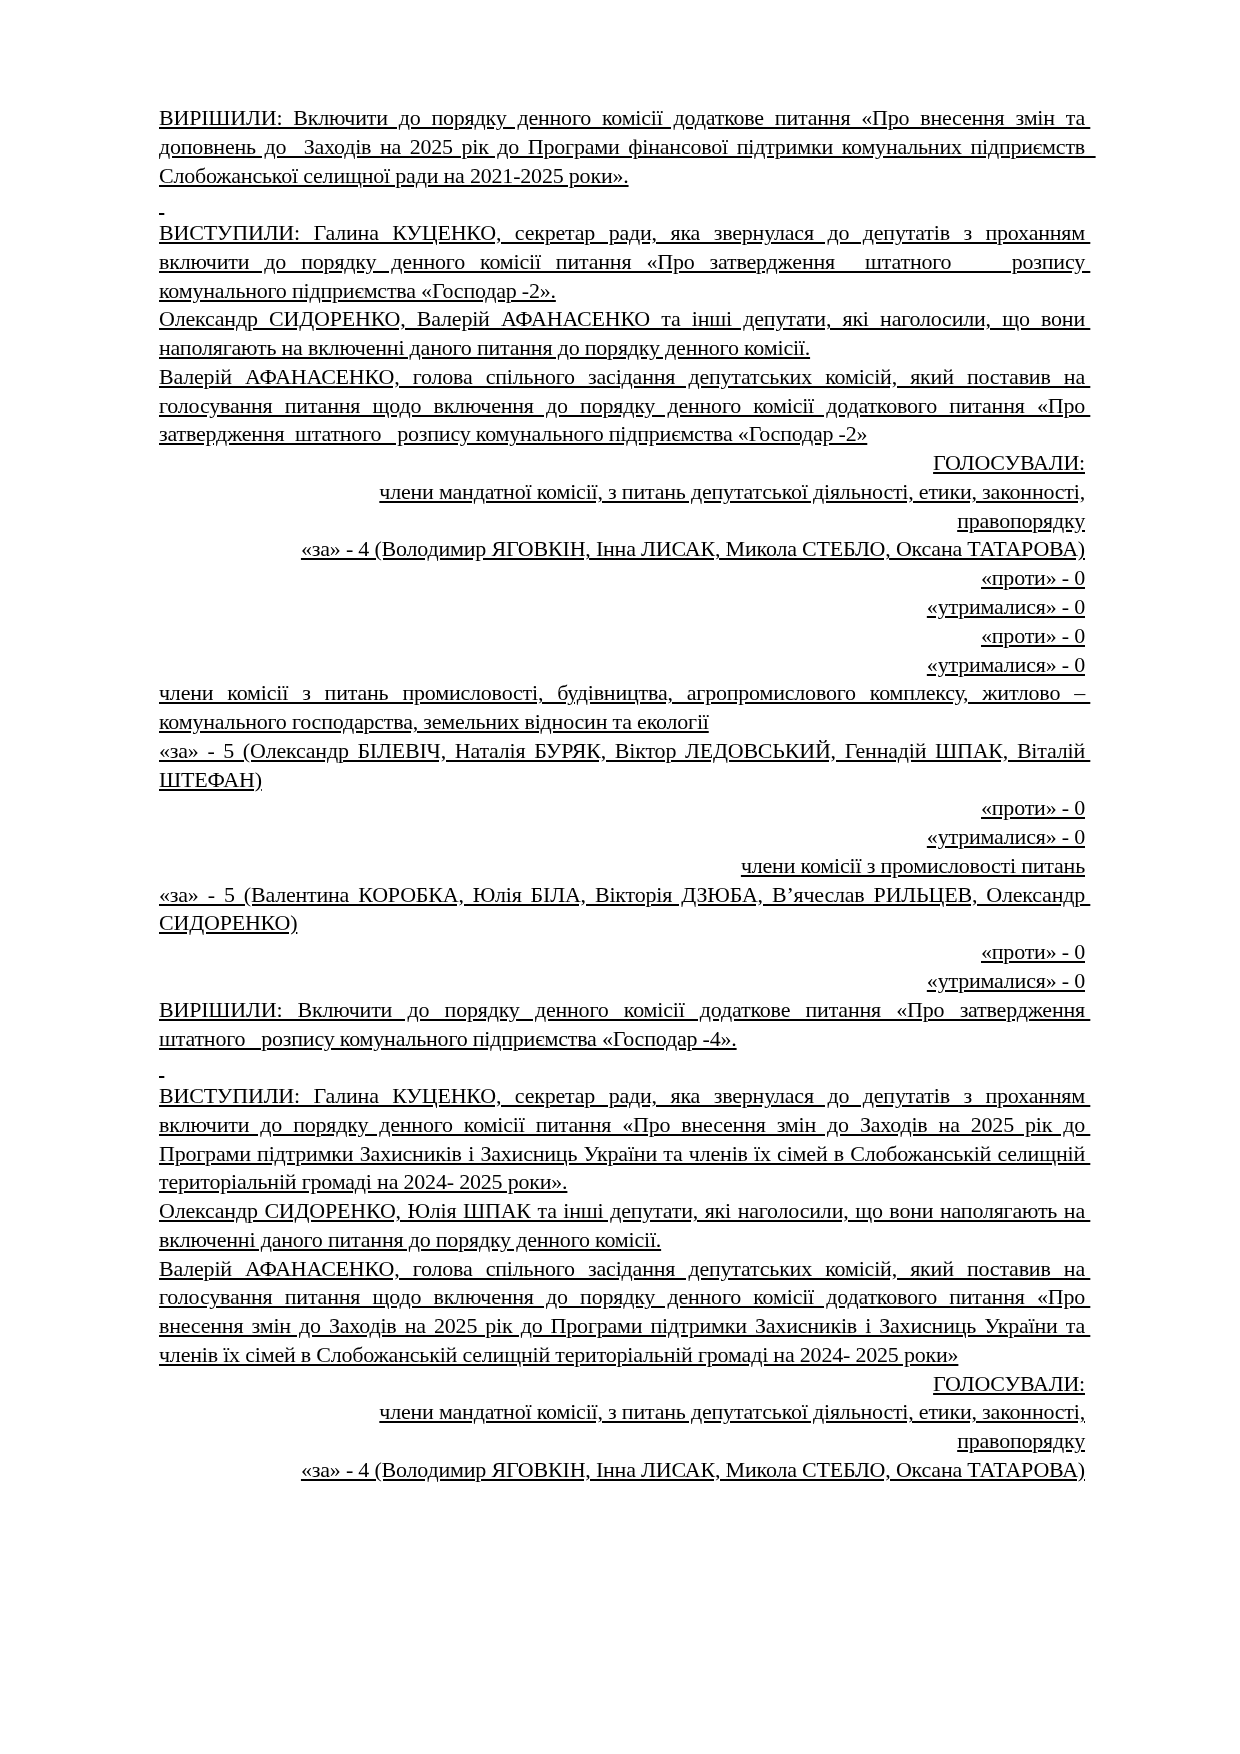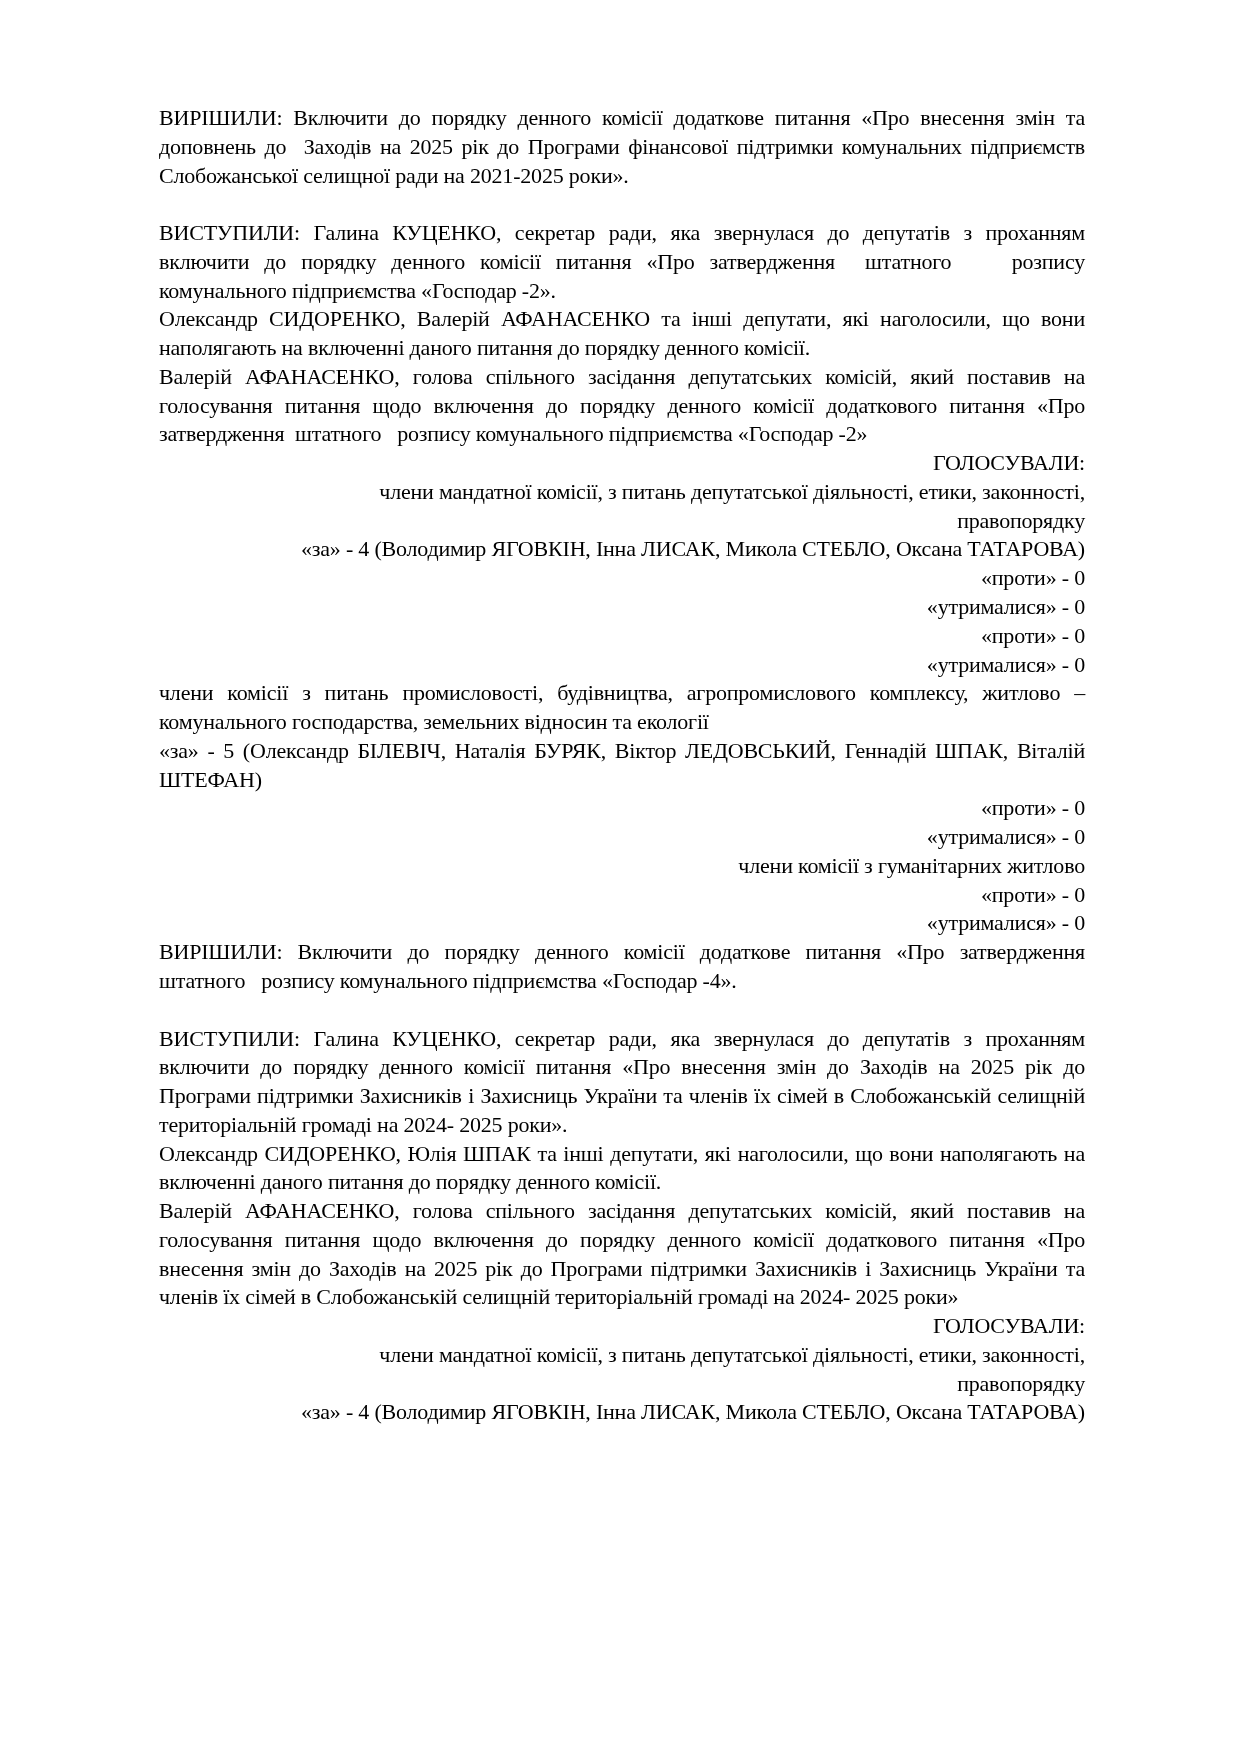--- a/index.html
+++ b/index.html
@@ -23,20 +23,21 @@
     font-size: 22px;
     line-height: 28.76px;
     letter-spacing: -0.2px;
     color: #000000;
   }
   .para {
     margin: 0;
     padding: 0;
     text-align: justify;
     white-space: pre-wrap;
+    text-decoration: underline;
   }
   .para.left {
     text-align: right;
   }
   .para.spacer {
     white-space: normal;
   }
 </style>
 </head>
 <body>
@@ -53,21 +54,22 @@
       <p class="para left">правопорядку</p>
       <p class="para left">«за» - 4 (Володимир ЯГОВКІН, Інна ЛИСАК, Микола СТЕБЛО, Оксана ТАТАРОВА)</p>
       <p class="para left">«проти» - 0</p>
       <p class="para left">«утрималися» - 0</p>
       <p class="para left">«проти» - 0</p>
       <p class="para left">«утрималися» - 0</p>
       <p class="para justify">члени комісії з питань промисловості, будівництва, агропромислового комплексу, житлово – комунального господарства, земельних відносин та екології</p>
       <p class="para justify">«за» - 5 (Олександр БІЛЕВІЧ, Наталія БУРЯК, Віктор ЛЕДОВСЬКИЙ, Геннадій ШПАК, Віталій ШТЕФАН)</p>
       <p class="para left">«проти» - 0</p>
       <p class="para left">«утрималися» - 0</p>
-      <p class="para left">члени комісії з гуманітарних житлово</p>
+      <p class="para left">члени комісії з промисловості питань</p>
+      <p class="para justify">«за» - 5 (Валентина КОРОБКА, Юлія БІЛА, Вікторія ДЗЮБА, В’ячеслав РИЛЬЦЕВ, Олександр СИДОРЕНКО)</p>
       <p class="para left">«проти» - 0</p>
       <p class="para left">«утрималися» - 0</p>
       <p class="para justify">ВИРІШИЛИ: Включити до порядку денного комісії додаткове питання «Про затвердження штатного   розпису комунального підприємства «Господар -4».</p>
       <p class="para justify spacer">&nbsp;</p>
       <p class="para justify">ВИСТУПИЛИ: Галина КУЦЕНКО, секретар ради, яка звернулася до депутатів з проханням включити до порядку денного комісії питання «Про внесення змін до Заходів на 2025 рік до Програми підтримки Захисників і Захисниць України та членів їх сімей в Слобожанській селищній територіальній громаді на 2024- 2025 роки».</p>
       <p class="para justify">Олександр СИДОРЕНКО, Юлія ШПАК та інші депутати, які наголосили, що вони наполягають на включенні даного питання до порядку денного комісії.</p>
       <p class="para justify">Валерій АФАНАСЕНКО, голова спільного засідання депутатських комісій, який поставив на голосування питання щодо включення до порядку денного комісії додаткового питання «Про внесення змін до Заходів на 2025 рік до Програми підтримки Захисників і Захисниць України та членів їх сімей в Слобожанській селищній територіальній громаді на 2024- 2025 роки»</p>
       <p class="para left">ГОЛОСУВАЛИ:</p>
       <p class="para left">члени мандатної комісії, з питань депутатської діяльності, етики, законності,</p>
       <p class="para left">правопорядку</p>

